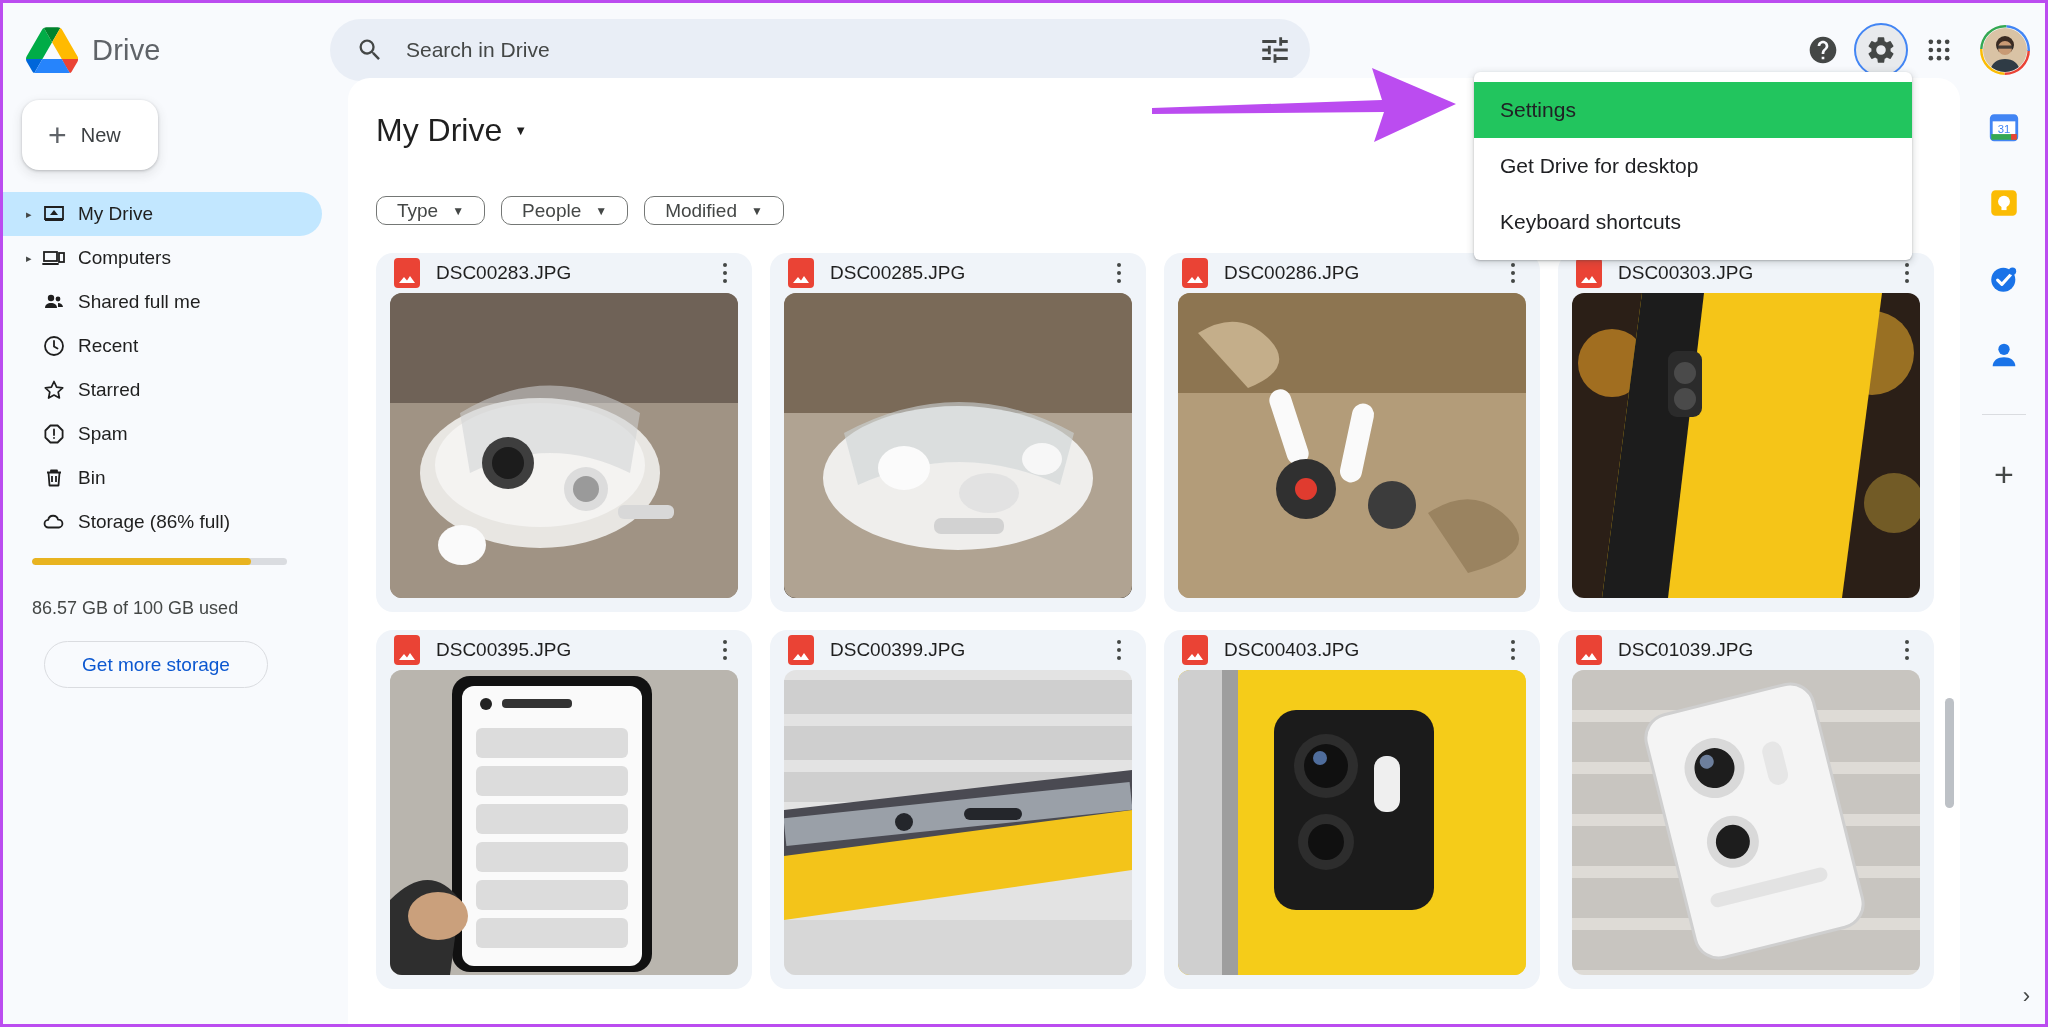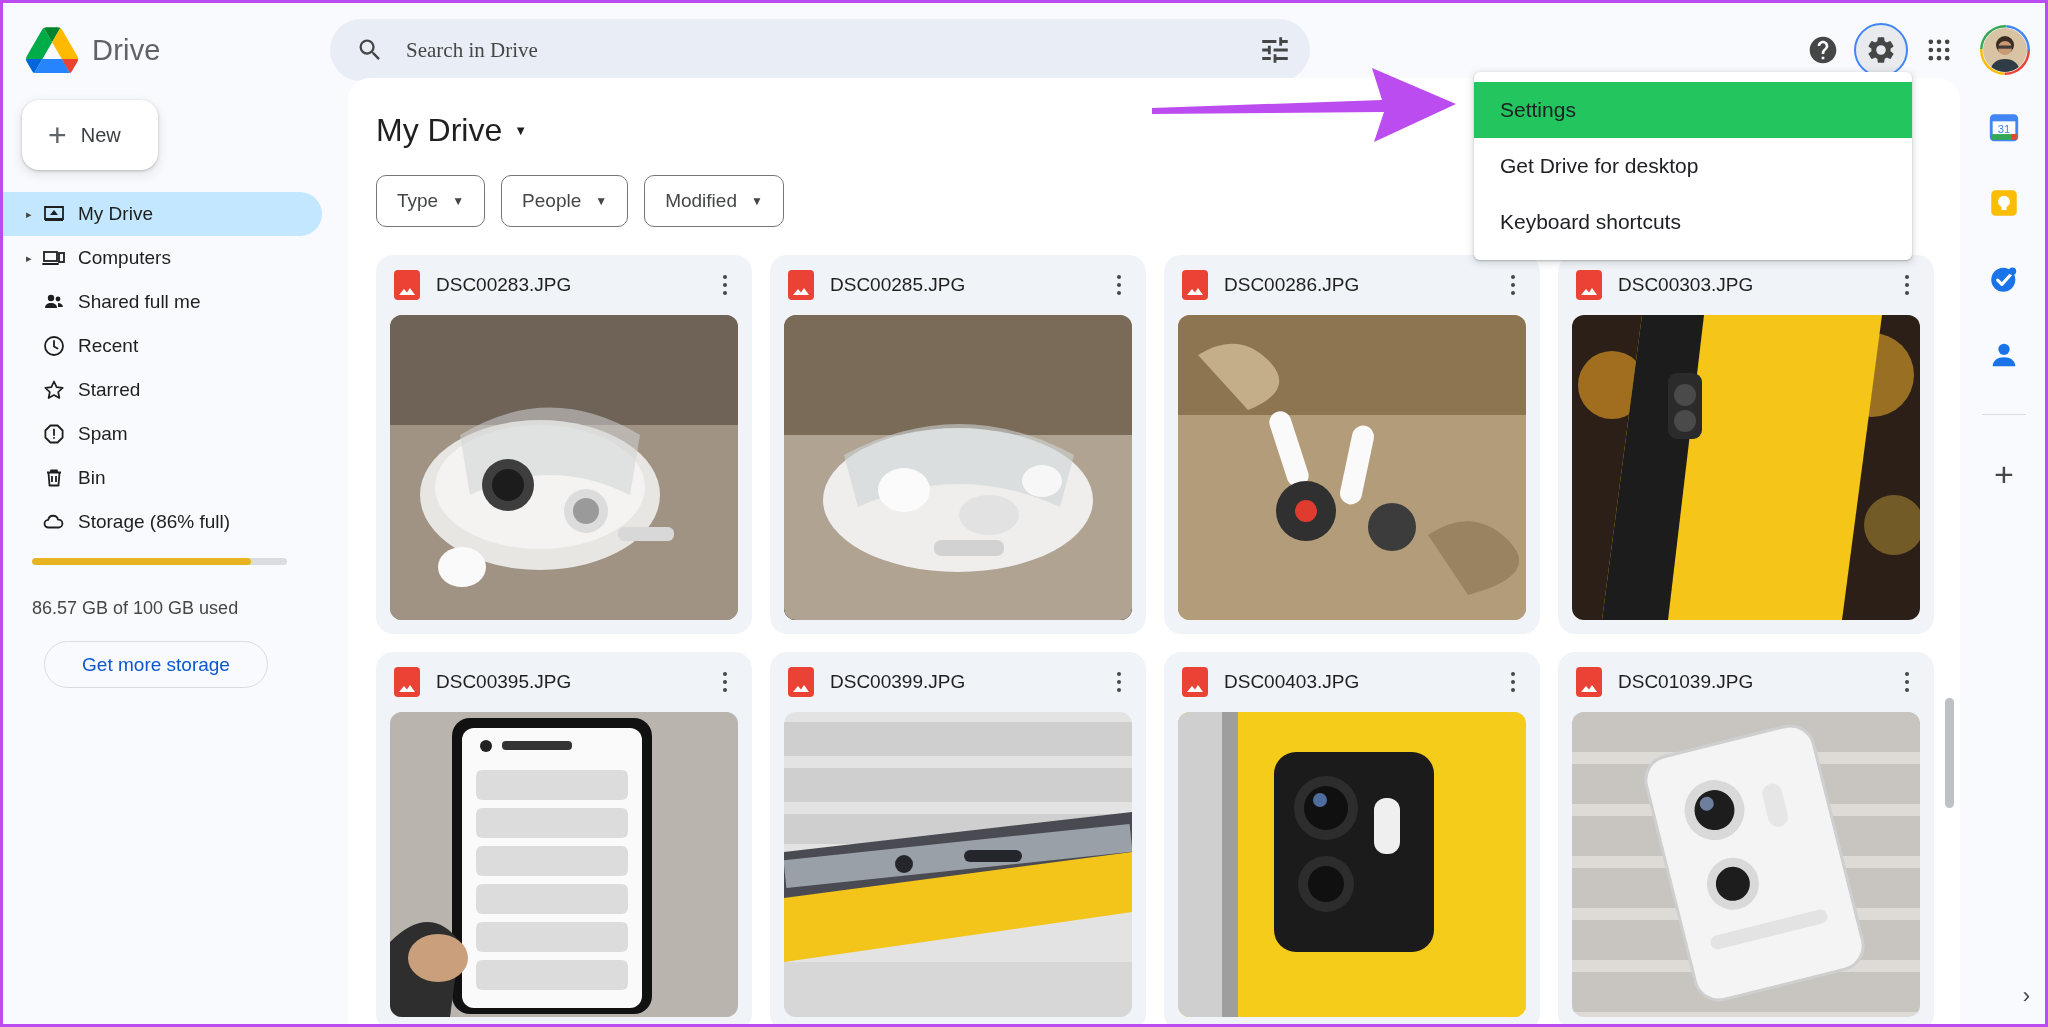--- a/index.html
+++ b/index.html
@@ -15,21 +15,21 @@
   .topbar { position: absolute; top: 9px; left: 0; width: 2048px; height: 82px; display: flex; align-items: center; }
   .brand { display: flex; align-items: center; width: 330px; padding-left: 26px; }
   .drive-logo { width: 52px; height: 46px; }
   .brand-name { font-size: 29px; color: #5f6368; margin-left: 14px; letter-spacing: .2px; }
 
   .searchwrap { position: relative; width: 980px; height: 62px; }
   .search { display: flex; align-items: center; height: 62px; width: 980px;
             background: #e9eef6; border-radius: 32px; padding: 0 18px 0 26px; }
   .search .mag { width: 28px; height: 28px; flex: none; }
   .search-input { flex: 1; border: none; outline: none; background: transparent;
-                  font-size: 21px; color: #444746; font-family: Liberation Serif, serif;
+                  font-size: 21px; color: #444746; font-family: Liberation Sans, sans-serif;
                   margin-left: 22px; }
   .search-input::placeholder { color: #444746; }
   .tune { width: 34px; height: 34px; margin-left: 8px; cursor: pointer; }
 
   .topright { position: absolute; right: 18px; top: 0; height: 82px; display: flex; align-items: center; gap: 4px; }
   .iconbtn { width: 54px; height: 54px; border-radius: 50%; display: flex; align-items: center;
              justify-content: center; cursor: pointer; }
   .iconbtn.focused { background: #e8eaed; border: 2px solid #4285f4; }
   .avatar { width: 50px; height: 50px; border-radius: 50%; margin-left: 10px; overflow: hidden;
             position: relative; cursor: pointer; }
@@ -61,28 +61,28 @@
 
   
   .main { position: absolute; top: 78px; left: 348px; width: 1612px; height: 949px;
           background: #fff; border-radius: 22px 22px 0 0; overflow: hidden; }
   .maintitle { display: flex; align-items: center; gap: 12px; margin: 34px 0 0 28px; }
   .maintitle .t { font-size: 32px; color: #1f1f1f; }
   .maintitle .dn { font-size: 13px; color: #1f1f1f; }
   .infoicon { position: absolute; right: 78px; top: 112px; width: 30px; height: 30px; cursor: pointer; }
 
   .chips { display: flex; gap: 16px; margin: 26px 0 0 28px; }
-  .chip { height: 52px; padding: 0 20px; border: 1px solid #747775; border-radius: 10px;
+  .chip { height: 29px; padding: 0 20px; border: 1px solid #747775; border-radius: 10px;
           display: flex; align-items: center; gap: 14px; font-size: 19px; color: #444746;
-          cursor: pointer; background: #fff; }
+          cursor: pointer; background: #fff; margin-top: 21px; }
   .chip .cd { font-size: 12px; color: #444746; }
 
   .grid { display: grid; grid-template-columns: repeat(4, 376px); gap: 18px; margin: 28px 0 0 28px; }
   .card { width: 376px; background: #f0f4f9; border-radius: 17px; overflow: hidden; cursor: pointer; }
-  .card-head { height: 60px; display: flex; align-items: center; padding: 0 14px 0 18px; gap: 16px; }
+  .card-head { height: 40px; display: flex; align-items: center; padding: 0 14px 0 18px; gap: 16px; }
   .ftype { width: 26px; height: 30px; background: #ea4335; border-radius: 4px; flex: none;
            display: flex; align-items: flex-end; justify-content: center; padding-bottom: 5px; }
   .fname { font-size: 19px; color: #1f1f1f; flex: 1; white-space: nowrap; overflow: hidden; }
   .dots { width: 26px; display: flex; flex-direction: column; align-items: center; gap: 4px; cursor: pointer; }
   .dots i { width: 4px; height: 4px; border-radius: 50%; background: #444746; display: block; }
   .thumb { margin: 0 14px 14px 14px; height: 305px; border-radius: 12px; overflow: hidden; position: relative; }
 
   .scrollbar { position: absolute; right: 6px; top: 620px; width: 9px; height: 110px;
                background: #bdc1c6; border-radius: 5px; cursor: pointer; }
 

